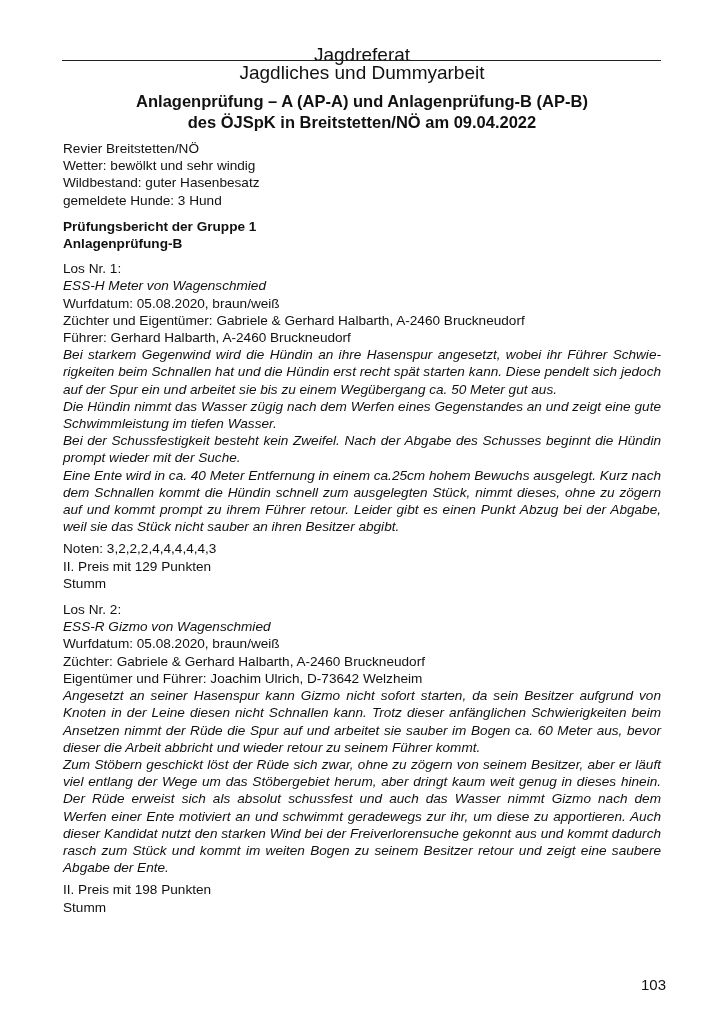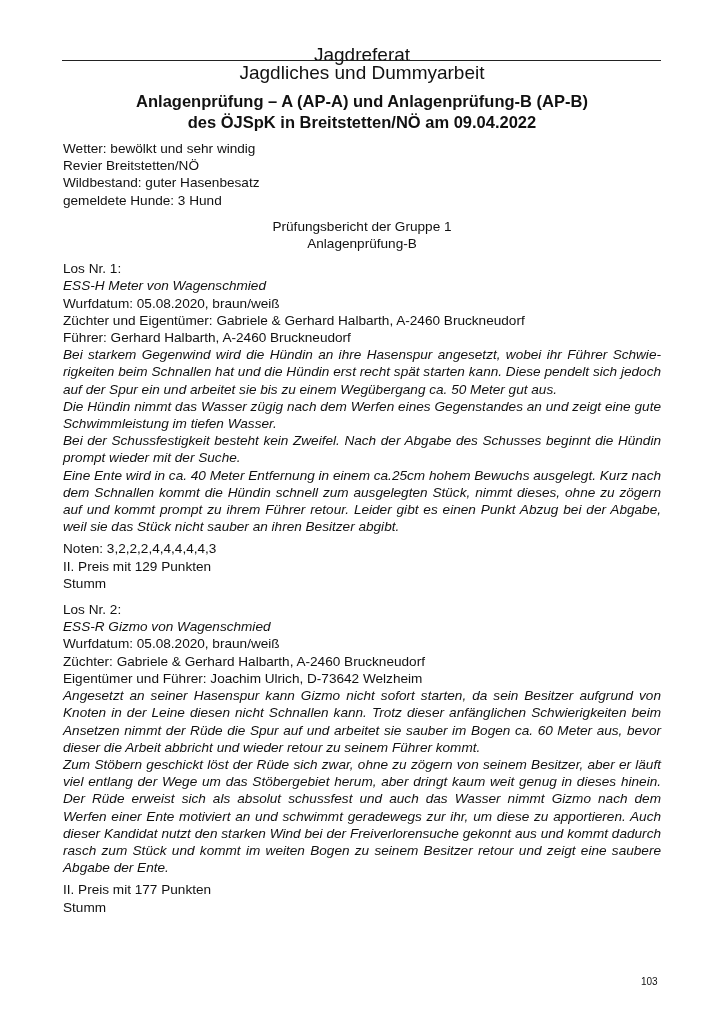--- a/index.html
+++ b/index.html
@@ -8,42 +8,42 @@
   .page { position: absolute; left: 63px; top: 0; width: 598px; }
   .running-head { position: absolute; left: 0; width: 598px; text-align: center; font-size: 19px; }
   .rh-top { top: 44px; }
   .rh-rule { position: absolute; left: -1px; top: 60px; width: 599px; height: 0; border-top: 1.5px solid #222; }
   .rh-sub { top: 62px; }
   .title { position: absolute; top: 91px; left: 0; width: 598px; text-align: center;
            font-weight: bold; font-size: 16.5px; line-height: 21px; }
   .body { position: absolute; top: 140px; left: 0; width: 598px; font-size: 13.6px; line-height: 17.2px; }
   .body p { margin: 0; }
   .block { margin-bottom: 9px; }
-  .bold { font-weight: normal; text-align: center; }
+  .bold { font-weight: bold; }
   .ital { font-style: italic; }
   .just { text-align: justify; font-style: italic; }
-  .pagenum { position: absolute; top: 976px; left: 641px; font-size: 10px; font-family: "Liberation Sans", sans-serif; }
+  .pagenum { position: absolute; top: 976px; left: 641px; font-size: 15px; font-family: "Liberation Sans", sans-serif; }
 </style>
 </head>
 <body>
 
 <div class="page">
   <div class="running-head rh-top">Jagdreferat</div>
   <div class="rh-rule"></div>
   <div class="running-head rh-sub">Jagdliches und Dummyarbeit</div>
 
   <div class="title">
     <div>Anlagenprüfung – A (AP-A) und Anlagenprüfung-B (AP-B)</div>
     <div>des ÖJSpK in Breitstetten/NÖ am 09.04.2022</div>
   </div>
 
   <div class="body">
     <div class="block">
+      <p>Revier Breitstetten/NÖ</p>
       <p>Wetter: bewölkt und sehr windig</p>
-      <p>Revier Breitstetten/NÖ</p>
       <p>Wildbestand: guter Hasenbesatz</p>
       <p>gemeldete Hunde: 3 Hund</p>
     </div>
 
     <div class="block bold" style="margin-bottom:8px;">
       <p>Prüfungsbericht der Gruppe 1</p>
       <p>Anlagenprüfung-B</p>
     </div>
 
     <div class="block" style="margin-bottom:5px;">
@@ -66,19 +66,19 @@
     <div class="block" style="margin-bottom:5px;">
       <p>Los Nr. 2:</p>
       <p class="ital">ESS-R Gizmo von Wagenschmied</p>
       <p>Wurfdatum: 05.08.2020, braun/weiß</p>
       <p>Züchter: Gabriele &amp; Gerhard Halbarth, A-2460 Bruckneudorf</p>
       <p>Eigentümer und Führer: Joachim Ulrich, D-73642 Welzheim</p>
       <p class="just">Angesetzt an seiner Hasenspur kann Gizmo nicht sofort starten, da sein Besitzer aufgrund von Knoten in der Leine diesen nicht Schnallen kann. Trotz dieser anfänglichen Schwierigkeiten beim Ansetzen nimmt der Rüde die Spur auf und arbeitet sie sauber im Bogen ca. 60 Meter aus, bevor dieser die Arbeit abbricht und wieder retour zu seinem Führer kommt.</p>
       <p class="just">Zum Stöbern geschickt löst der Rüde sich zwar, ohne zu zögern von seinem Besitzer, aber er läuft viel entlang der Wege um das Stöbergebiet herum, aber dringt kaum weit genug in dieses hinein. Der Rüde erweist sich als absolut schussfest und auch das Wasser nimmt Gizmo nach dem Werfen einer Ente motiviert an und schwimmt geradewegs zur ihr, um diese zu apportieren. Auch dieser Kandidat nutzt den starken Wind bei der Freiverlorensuche gekonnt aus und kommt dadurch rasch zum Stück und kommt im weiten Bogen zu seinem Besitzer retour und zeigt eine saubere Abgabe der Ente.</p>
     </div>
     <div class="block">
-      <p>II. Preis mit 177 Punkten</p>
+      <p>II. Preis mit 198 Punkten</p>
       <p>Stumm</p>
     </div>
   </div>
 </div>
 
 <div class="pagenum">103</div>
 
 </body></html>

